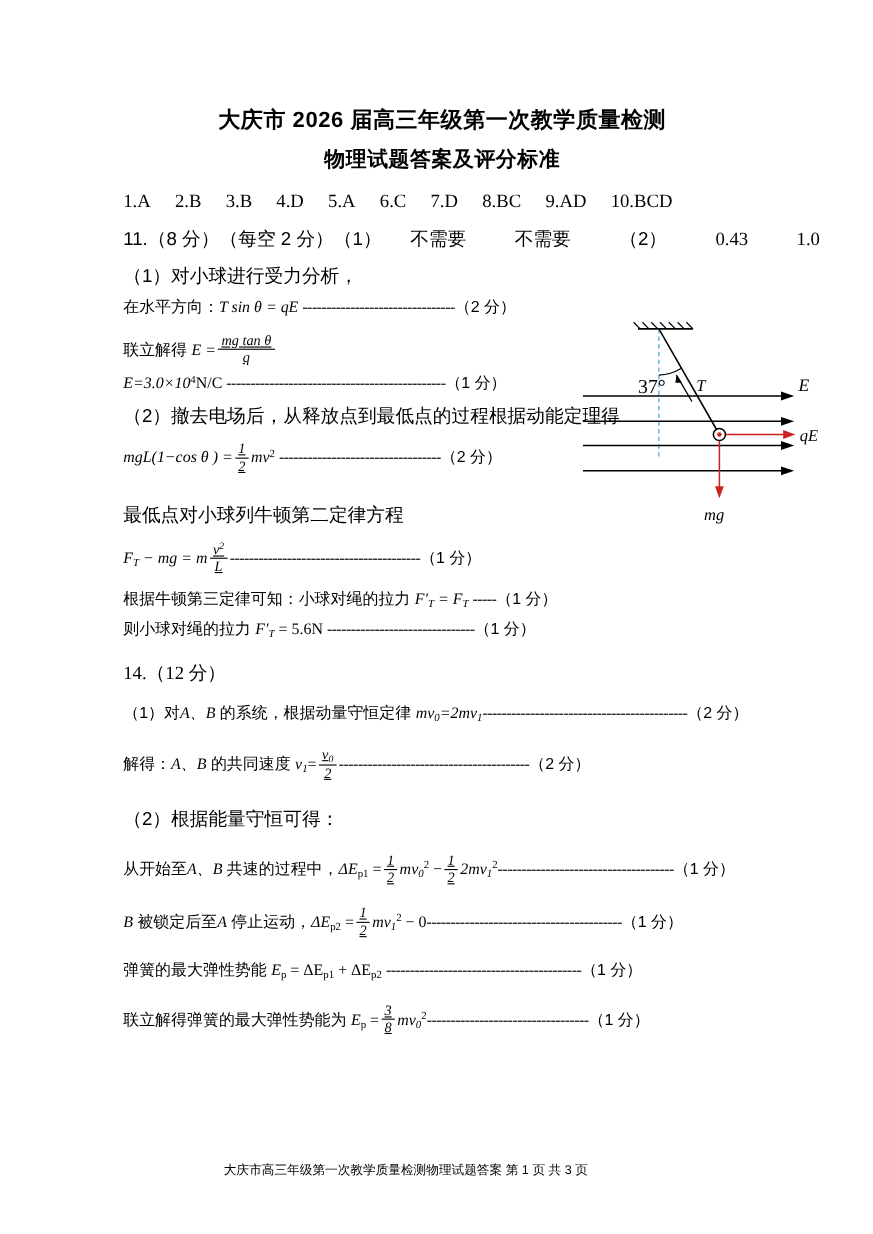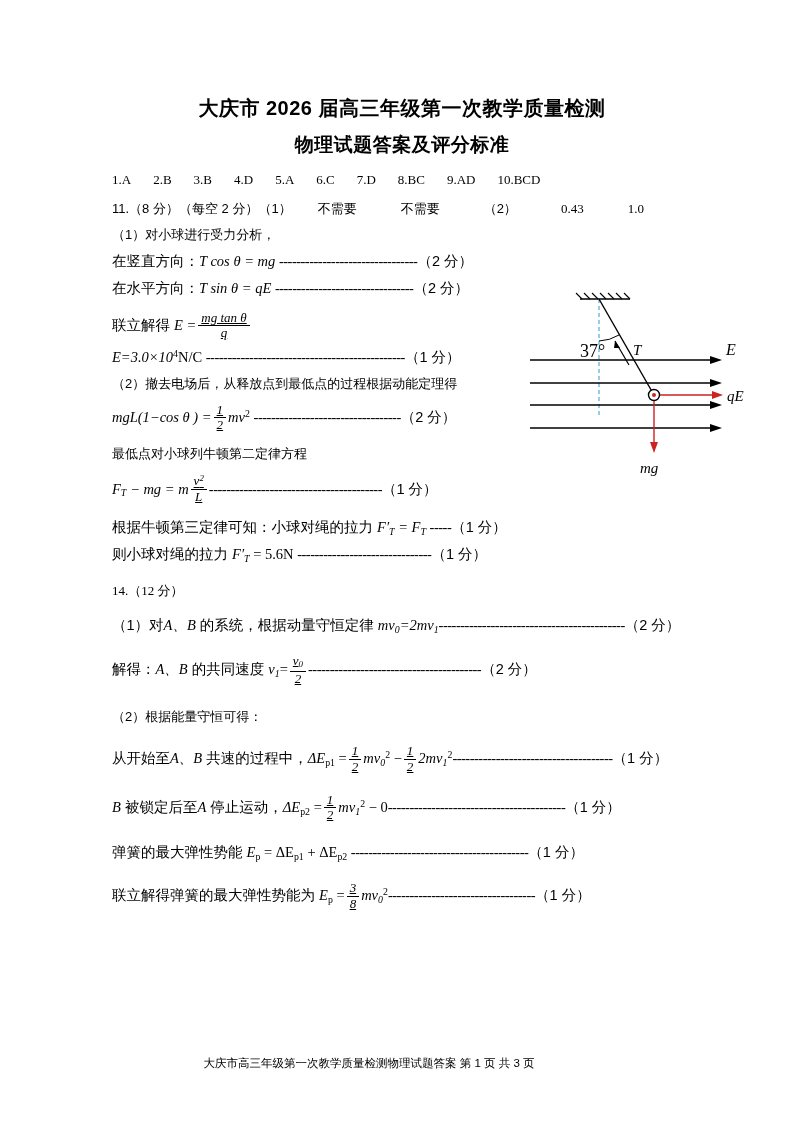--- a/index.html
+++ b/index.html
@@ -37,21 +37,21 @@
   }
   h2.subtitle {
     font-family: "Liberation Sans", "DejaVu Sans", sans-serif;
     font-weight: bold;
     font-size: 19px;
     text-align: center;
     margin: 10px 0 12px 0;
     letter-spacing: 0.5px;
   }
   .line {
-    font-size: 13px;
+    font-size: 17px;
     line-height: 1.55;
     margin: 0 0 6px 0;
     white-space: nowrap;
   }
   .mcq span.item {
     display: inline-block;
     margin-right: 22px;
   }
   .mcq span.item:last-child { margin-right: 0; }
   .sp1 { display:inline-block; width: 26px; }
@@ -134,39 +134,36 @@
     </div>
 
     <div class="line blk">
       <span class="cn">11.（8 分）（每空 2 分）（1）</span><span class="sp1"></span><span class="cn">不需要</span><span class="sp2"></span><span class="cn">不需要</span><span class="sp2"></span><span class="cn">（2）</span><span class="sp2"></span><span>0.43</span><span class="sp2"></span><span>1.0</span>
     </div>
 
 
 
     <div class="line cn">（1）对小球进行受力分析，</div>
 
-    <div class="mathline">
-      <span class="cn">在竖直方向：</span><i>T cos θ = mg</i> <span class="dots">--------------------------------</span><span class="cn">（2 分）</span>
-    </div>
 
     <div class="mathline">
       <span class="cn">在水平方向：</span><i>T sin θ = qE</i> <span class="dots">--------------------------------</span><span class="cn">（2 分）</span>
     </div>
 
     <div class="mathline" style="margin-top:12px;margin-bottom:0;">
       <span class="cn">联立解得 </span><i>E =</i><span class="frac"><span class="num it">mg tan θ</span><span class="den it">q</span></span>
     </div>
 
     <div class="mathline">
       <i>E=3.0×10</i><sup>4</sup><span>N/C</span> <span class="dots">----------------------------------------------</span><span class="cn">（1 分）</span>
     </div>
 
     <div class="line cn">（2）撤去电场后，从释放点到最低点的过程根据动能定理得</div>
 
-    <div class="mathline" style="margin-top:10px;margin-bottom:10px;">
+    <div class="mathline" style="margin-top:10px;margin-bottom:24px;">
       <i>mgL(1−cos θ ) =</i><span class="frac"><span class="num it">1</span><span class="den it">2</span></span><i>mv</i><sup>2</sup> <span class="dots">----------------------------------</span><span class="cn">（2 分）</span>
     </div>
 
 
     <div class="line cn">最低点对小球列牛顿第二定律方程</div>
 
     <div class="mathline" style="margin-top:11px;margin-bottom:11px;">
       <i>F</i><sub class="it">T</sub><i> − mg = m</i><span class="frac"><span class="num it"><span>v</span><sup>2</sup></span><span class="den it">L</span></span><span class="dots">----------------------------------------</span><span class="cn">（1 分）</span>
     </div>
 

